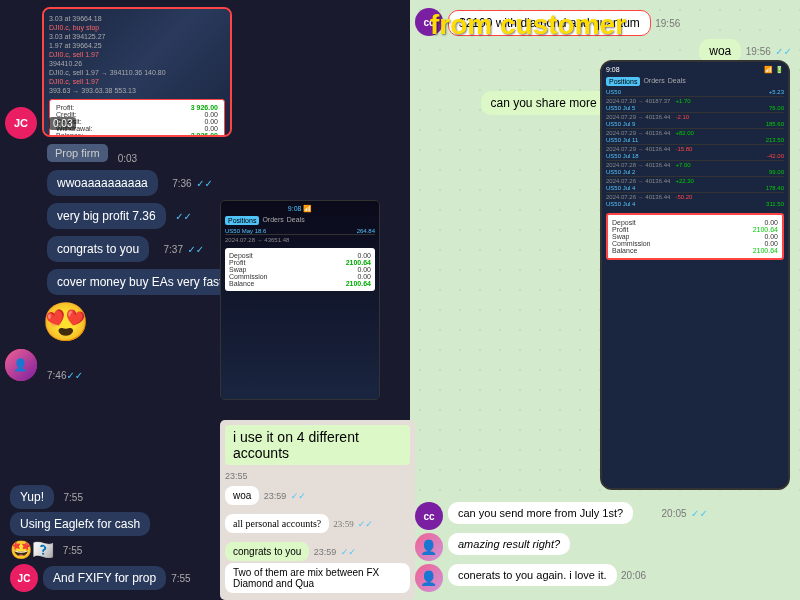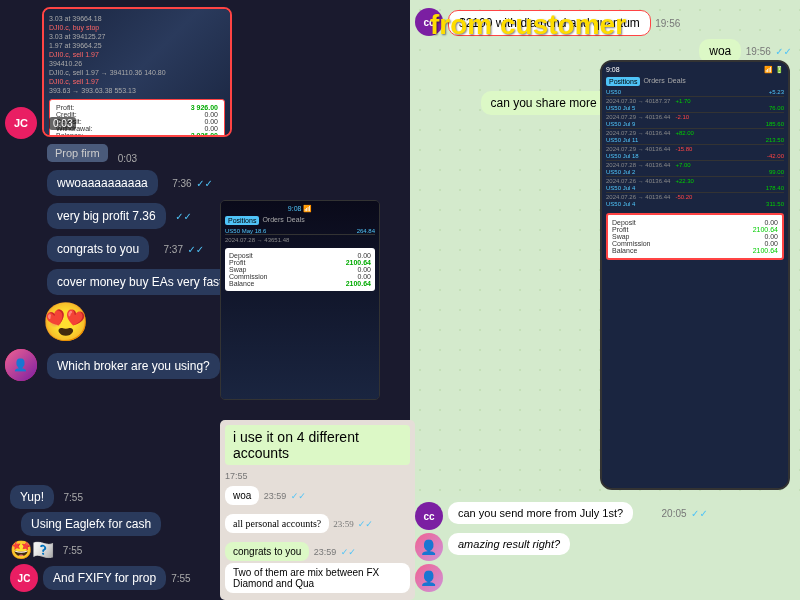--- a/index.html
+++ b/index.html
@@ -332,31 +332,30 @@
       <span class="dark-msg">cover money buy EAs very fast and get</span>
     </div>
   </div>
 
   <div style="margin-left:42px; font-size:38px; margin-bottom:5px;">😍</div>
 
   <div style="display:flex; align-items:flex-end; margin: 3px 5px;">
     <div class="avatar-circle avatar-jc" style="width:32px;height:32px;border-radius:50%;background:#e91e63;display:flex;align-items:center;justify-content:center;font-size:11px;font-weight:bold;color:white;flex-shrink:0;margin-right:5px;">
       <div style="width:100%;height:100%;border-radius:50%;overflow:hidden;background:linear-gradient(135deg,#f06292,#7b1fa2);display:flex;align-items:center;justify-content:center;font-size:12px;">👤</div>
     </div>
-    <span class="dark-msg">Which broker are you using?</span>
     <span class="dark-msg-time">7:46</span>
     <span class="dark-msg-tick">✓✓</span>
   </div>
 
   <div style="position:absolute; bottom:0; left:0; width:100%; background:#1a1a2e; padding:5px;">
     <div style="margin-bottom:3px; margin-left:5px;">
       <span style="background:#2a3a5c;color:#fff;padding:5px 10px;border-radius:10px;font-size:12px;display:inline-block;">Yup!</span>
       <span class="dark-msg-time">7:55</span>
     </div>
-    <div style="margin-bottom:3px; margin-left:16px;">
+    <div style="margin-bottom:3px; margin-left:5px;">
       <span style="background:#2a3a5c;color:#fff;padding:5px 10px;border-radius:10px;font-size:12px;display:inline-block;">Using Eaglefx for cash</span>
     </div>
     <div style="margin-bottom:3px; margin-left:5px; display:flex;align-items:center;">
       <span style="font-size:18px;margin-right:3px;">🤩🇫🇽</span>
       <span class="dark-msg-time">7:55</span>
     </div>
     <div style="margin-bottom:3px; margin-left:5px; display:flex; align-items:center;">
       <div class="avatar-circle avatar-jc" style="width:28px;height:28px;font-size:10px;margin-right:5px;">JC</div>
       <span style="background:#2a3a5c;color:#fff;padding:5px 10px;border-radius:10px;font-size:12px;display:inline-block;">And FXIFY for prop</span>
       <span class="dark-msg-time">7:55</span>
@@ -401,21 +400,21 @@
         <span>Balance</span>
         <span class="profit-val">2100.64</span>
       </div>
     </div>
   </div>
 </div>
 
 <div style="position:absolute;bottom:0;left:220px;width:195px;background:#e5ded8;border-radius:5px;padding:5px;z-index:6;">
   <div style="margin-bottom:2px;">
     <span style="background:#dcf8c6;color:#000;padding:4px 8px;border-radius:4px;font-size:14px;display:inline-block;">i use it on 4 different accounts</span>
-    <span style="font-size:9px;color:#777;">17:55</span>
+    <span style="font-size:9px;color:#777;">23:55</span>
   </div>
   <div style="margin-bottom:8px;">
     <span style="background:#fff;color:#000;padding:4px 8px;border-radius:8px;font-size:10px;display:inline-block;">woa</span>
     <span style="font-size:9px;color:#777;">23:59</span>
     <span style="color:#4fc3f7;font-size:9px;">✓✓</span>
   </div>
   <div style="margin-bottom:8px;font-family:Liberation Serif, serif;">
     <span style="background:#fff;color:#000;padding:4px 8px;border-radius:8px;font-size:10px;display:inline-block;">all personal accounts?</span>
     <span style="font-size:9px;color:#777;">23:59</span>
     <span style="color:#4fc3f7;font-size:9px;">✓✓</span>
@@ -545,16 +544,20 @@
       </div>
     </div>
     <div style="display:flex;align-items:flex-start;margin-bottom:3px;">
       <div class="small-avatar-img">👤</div>
       <div style="margin-left:5px;">
         <span style="background:#fff;color:#000;padding:5px 10px;border-radius:10px;font-size:11px;display:inline-block;font-style:italic;">amazing result right?</span>
       </div>
     </div>
     <div style="display:flex;align-items:flex-start;margin-bottom:3px;">
       <div class="small-avatar-img">👤</div>
+      <div style="margin-left:5px;">
+        <span style="background:#fff;color:#000;padding:5px 10px;border-radius:10px;font-size:11px;display:inline-block;">conerats to you again. i love it.</span>
+        <span style="font-size:10px;color:#777;">20:06</span>
+      </div>
     </div>
   </div>
 
 </div>
 
 </body></html>

